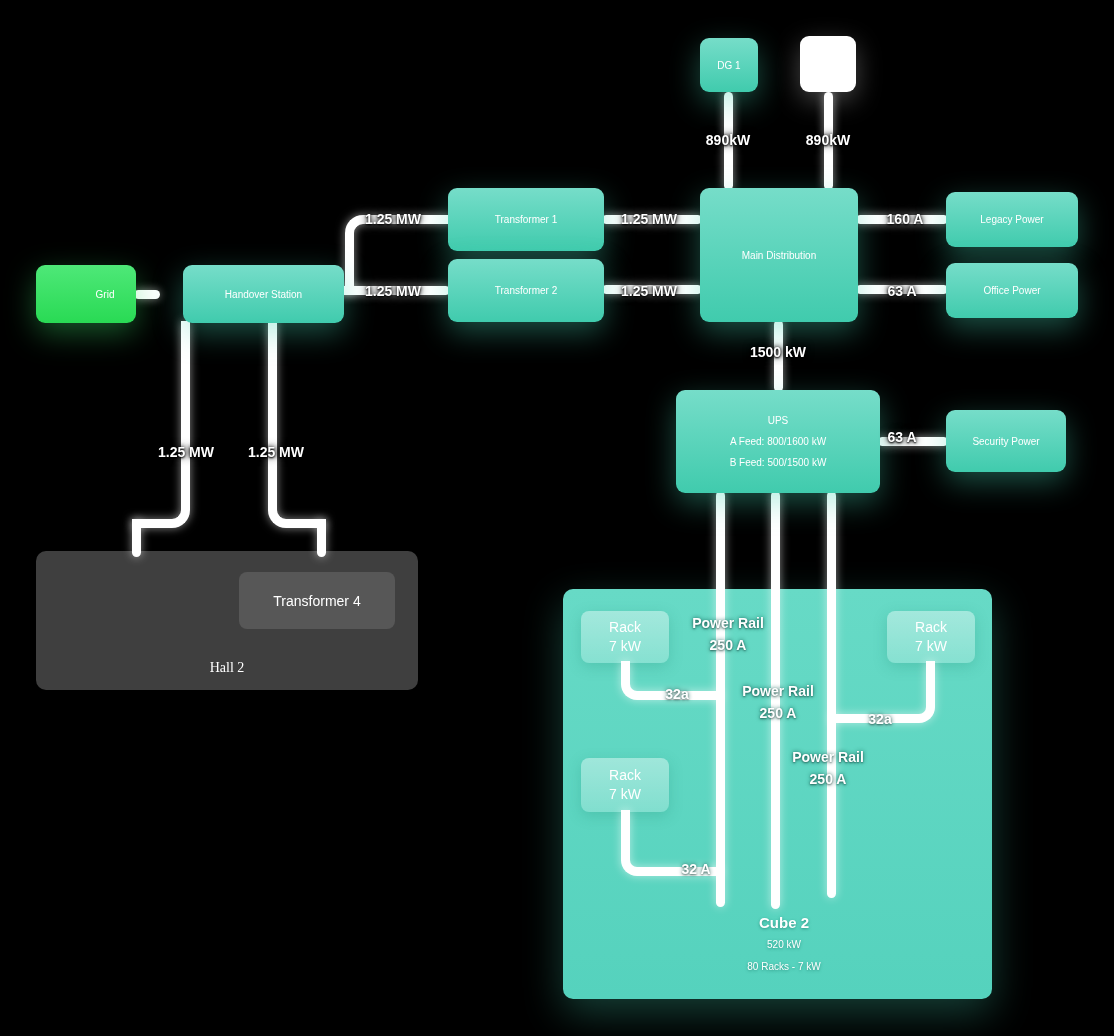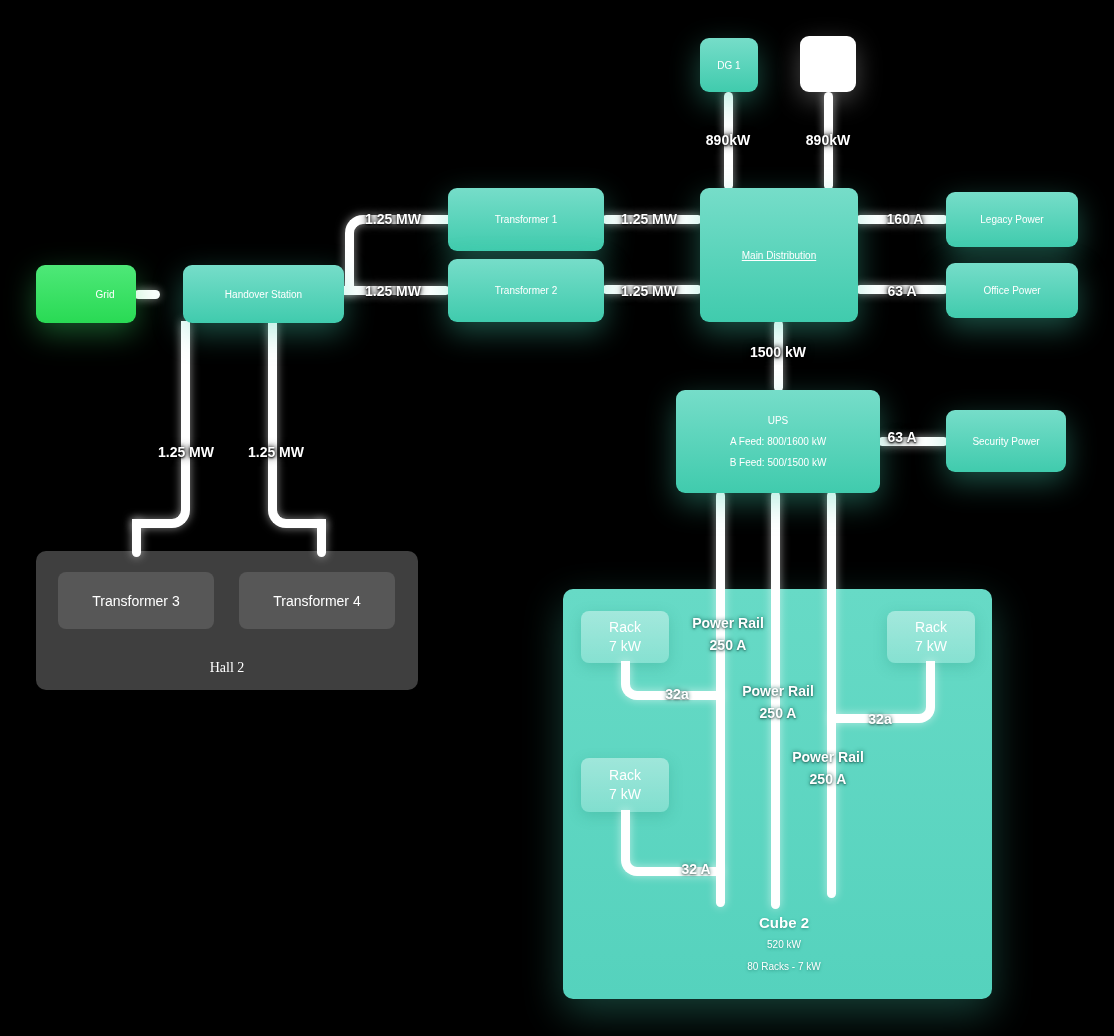--- a/index.html
+++ b/index.html
@@ -83,21 +83,21 @@
   <div class="wire" style="left:317px;top:519px;width:9px;height:38px;"></div>
   <div class="corner" style="left:621px;top:661px;width:101px;height:39px;border-left:9px solid #fff;border-bottom:9px solid #fff;border-bottom-left-radius:16px;"></div>
   <div class="corner" style="left:830px;top:661px;width:105px;height:62px;border-right:9px solid #fff;border-bottom:9px solid #fff;border-bottom-right-radius:16px;"></div>
   <div class="corner" style="left:621px;top:810px;width:101px;height:66px;border-left:9px solid #fff;border-bottom:9px solid #fff;border-bottom-left-radius:16px;"></div>
 
   <div class="node" style="left:700px;top:38px;width:58px;height:54px;">
     <span>DG 1</span>
   </div>
   <div class="node node--white" style="left:800px;top:36px;width:56px;height:56px;"></div>
 
-  <div class="node" style="left:700px;top:188px;width:158px;height:134px;text-decoration:underline;">
+  <div class="node" style="left:700px;top:188px;width:158px;height:134px;">
     <span>Main Distribution</span>
   </div>
   <div class="node" style="left:946px;top:192px;width:132px;height:55px;">
     <span>Legacy Power</span>
   </div>
   <div class="node" style="left:946px;top:263px;width:132px;height:55px;">
     <span>Office Power</span>
   </div>
   <div class="node" style="left:448px;top:188px;width:156px;height:63px;">
     <span>Transformer 1</span>
@@ -114,23 +114,20 @@
   <div class="node node--col" style="left:676px;top:390px;width:204px;height:103px;">
     <span>UPS</span>
     <span>A Feed: 800/1600 kW</span>
     <span>B Feed: 500/1500 kW</span>
   </div>
   <div class="node" style="left:946px;top:410px;width:120px;height:62px;">
     <span class="sec-wrap">Security Power</span>
   </div>
 
   <div class="group-hall" style="left:36px;top:551px;width:382px;height:139px;">
-    <div class="node--dark" style="left:22px;top:21px;width:156px;height:57px;">
-      <span>Transformer 3</span>
-    </div>
     <div class="node--dark" style="left:203px;top:21px;width:156px;height:57px;">
       <span>Transformer 4</span>
     </div>
     <div class="hall-label">Hall 2</div>
   </div>
 
   <div class="group-cube" style="left:563px;top:589px;width:429px;height:410px;">
     <div class="rack" style="left:18px;top:22px;width:88px;height:52px;">
       <span>Rack</span>
       <span>7 kW</span>

